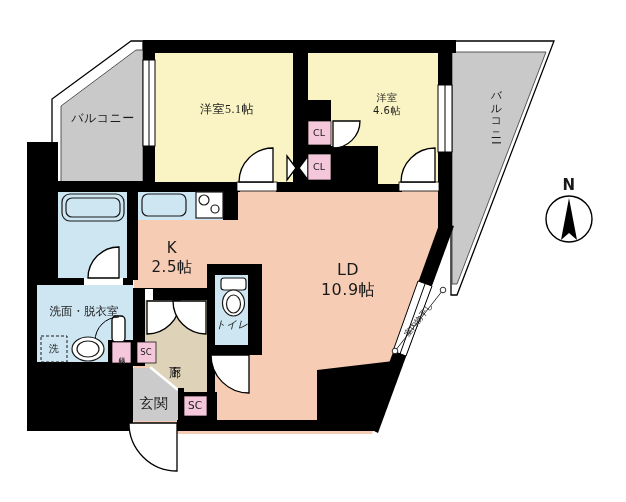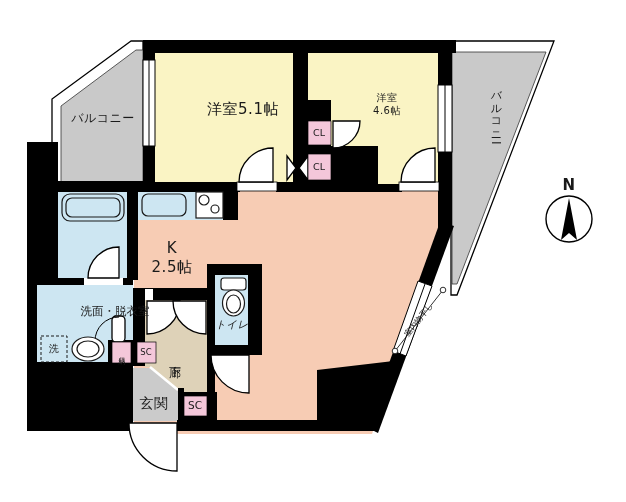--- a/index.html
+++ b/index.html
@@ -143,26 +143,28 @@
       <rect x="137" y="342" width="19" height="21"></rect>
       <rect x="184" y="396" width="23" height="20"></rect>
     </g>
 
     <g>
       <circle cx="569" cy="219" r="23" fill="#ffffff" stroke="#000" stroke-width="1.4"></circle>
       <polygon points="569,198 561,240 569,233 577,240" fill="#000"></polygon>
     </g>
   </svg>
 
-  <div class="label nowrap" style="left:243px;top:109px;font-size:15px;">洋室5.1帖</div>
+  <div class="label nowrap" style="left:227px;top:109px;font-size:12px;font-family:Liberation Serif, serif;">洋室5.1帖</div>
   <div class="label" style="left:387px;top:104px;font-size:10px;">洋室
 4.6帖</div>
+  <div class="label" style="left:348px;top:280px;font-size:16px;">LD
+10.9帖</div>
   <div class="label" style="left:172px;top:258px;font-size:15px;">K
 2.5帖</div>
-  <div class="label nowrap" style="left:84px;top:311px;font-size:11.5px;letter-spacing:0;margin-left:31px;">洗面・脱衣室</div>
+  <div class="label nowrap" style="left:84px;top:311px;font-size:11.5px;letter-spacing:0;">洗面・脱衣室</div>
   <div class="label nowrap" style="left:232px;top:325px;font-size:10.5px;font-style:italic;">トイレ</div>
   <div class="label vert" style="left:175px;top:357px;font-size:12px;">廊下</div>
   <div class="label nowrap" style="left:154px;top:404px;font-size:14px;">玄関</div>
   <div class="label nowrap" style="left:103px;top:118px;font-size:12px;">バルコニー</div>
   <div class="label vert" style="left:496px;top:111px;font-size:11px;">バルコニー</div>
   <div class="label nowrap" style="left:319px;top:133px;font-size:9.5px;letter-spacing:0;">CL</div>
   <div class="label nowrap" style="left:319px;top:167px;font-size:9.5px;letter-spacing:0;">CL</div>
   <div class="label vert" style="left:121px;top:352px;font-size:7px;">収納</div>
   <div class="label nowrap" style="left:146px;top:352px;font-size:8.5px;letter-spacing:0;">SC</div>
   <div class="label nowrap" style="left:195px;top:406px;font-size:10.5px;letter-spacing:0;">SC</div>

